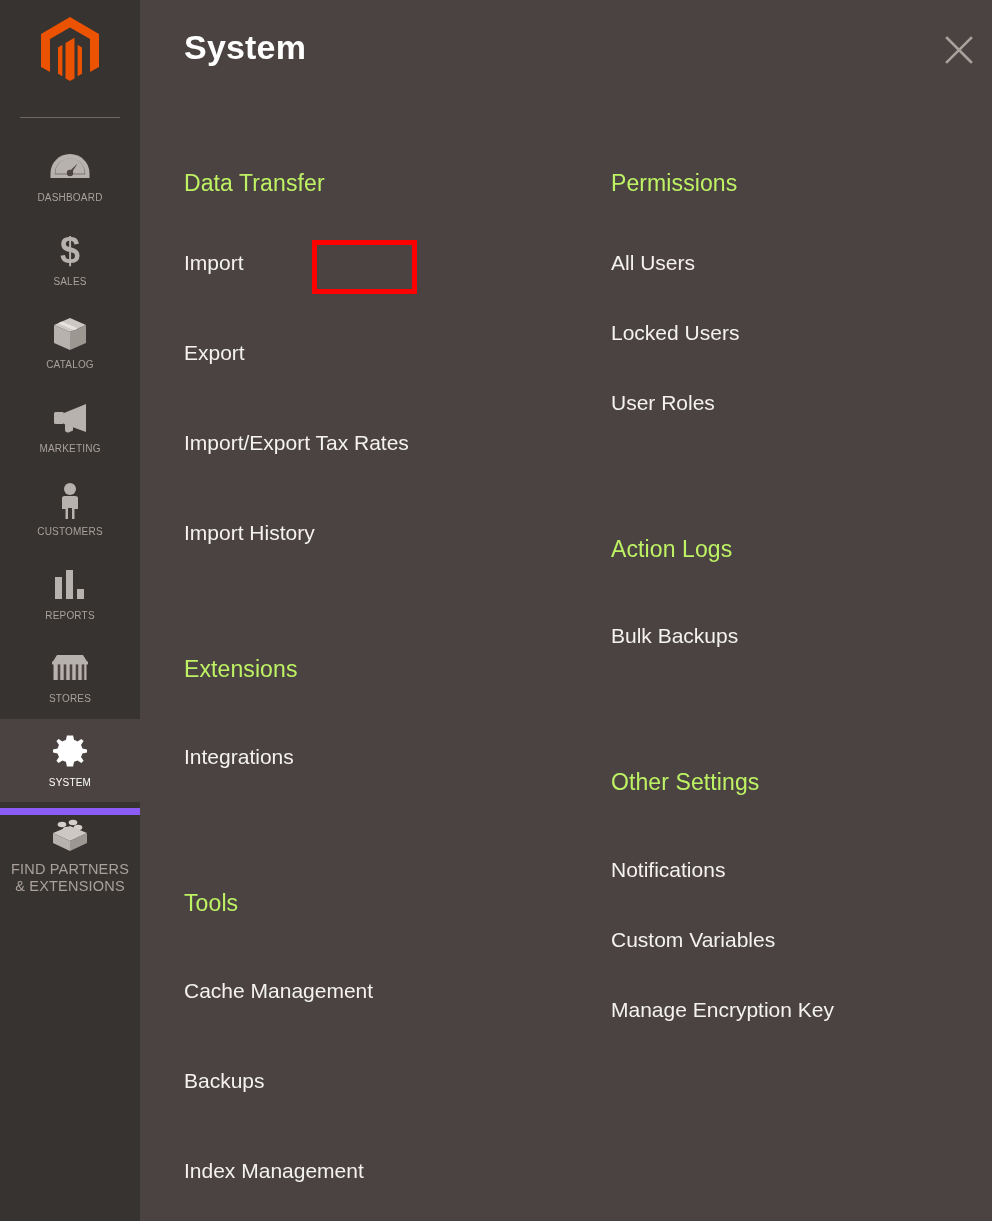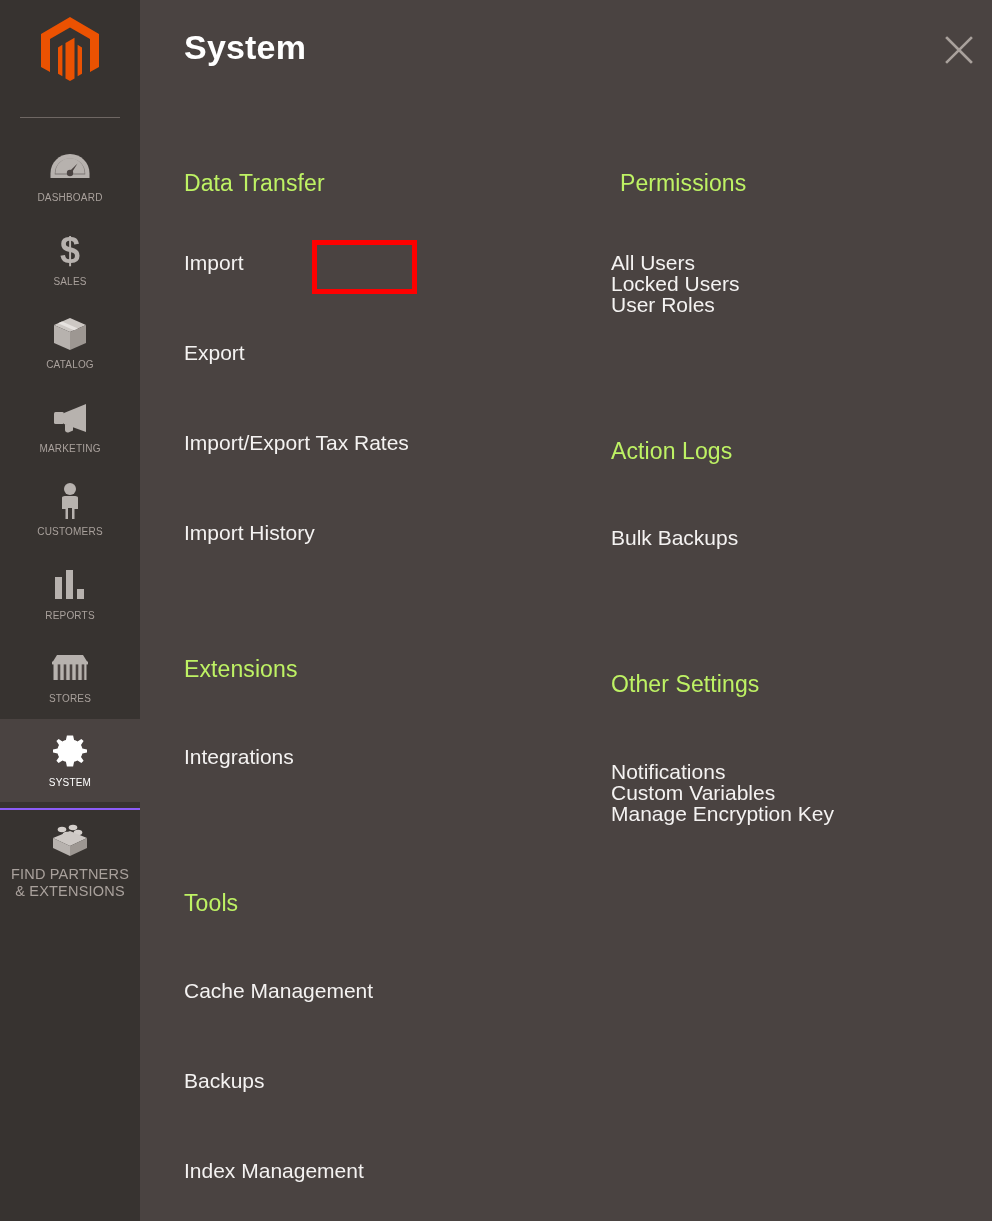--- a/index.html
+++ b/index.html
@@ -76,22 +76,22 @@
     background:#4a4341;
   }
   .nav-item.active .lbl { color:#ffffff; }
   .nav-item.active svg path,
   .nav-item.active svg circle,
   .nav-item.active svg rect,
   .nav-item.active svg polygon { fill:#ffffff; }
 
   .nav-bottom {
     margin-top:6px;
-    border-top:2px solid #8b5cf6;
-    padding-top:12px;
+    border-top:7px solid #8b5cf6;
+    padding-top:2px;
   }
   .nav-bottom .lbl { font-size:14.5px; }
 
   
   .panel {
     flex:1 1 auto;
     position:relative;
     background:#4a4341;
     height:1221px;
   }
@@ -146,23 +146,23 @@
   }
 
   
   .lc-dt-title   { margin-top:50px; }
   .lc-item-1     { margin-top:55px; }
   .lc-item-n     { margin-top:69px; }
   .lc-group-gap  { margin-top:113px; }
   .lc-ext-item   { margin-top:63px; }
   .lc-tools-gap  { margin-top:123px; }
 
-  .rc-perm-title { margin-top:50px;margin-left:9px; }
+  .rc-perm-title { margin-top:50px; }
   .rc-item-1     { margin-top:55px; }
-  .rc-item-n     { }
+  .rc-item-n     { margin-top:49px; }
   .rc-al-gap     { margin-top:123px; }
   .rc-al-item    { margin-top:62px; }
   .rc-os-gap     { margin-top:123px; }
   .rc-os-item    { margin-top:63px; }
 
   
   .annot-box {
     position:absolute;
     border:5px solid #fe0000;
     left:172px;

